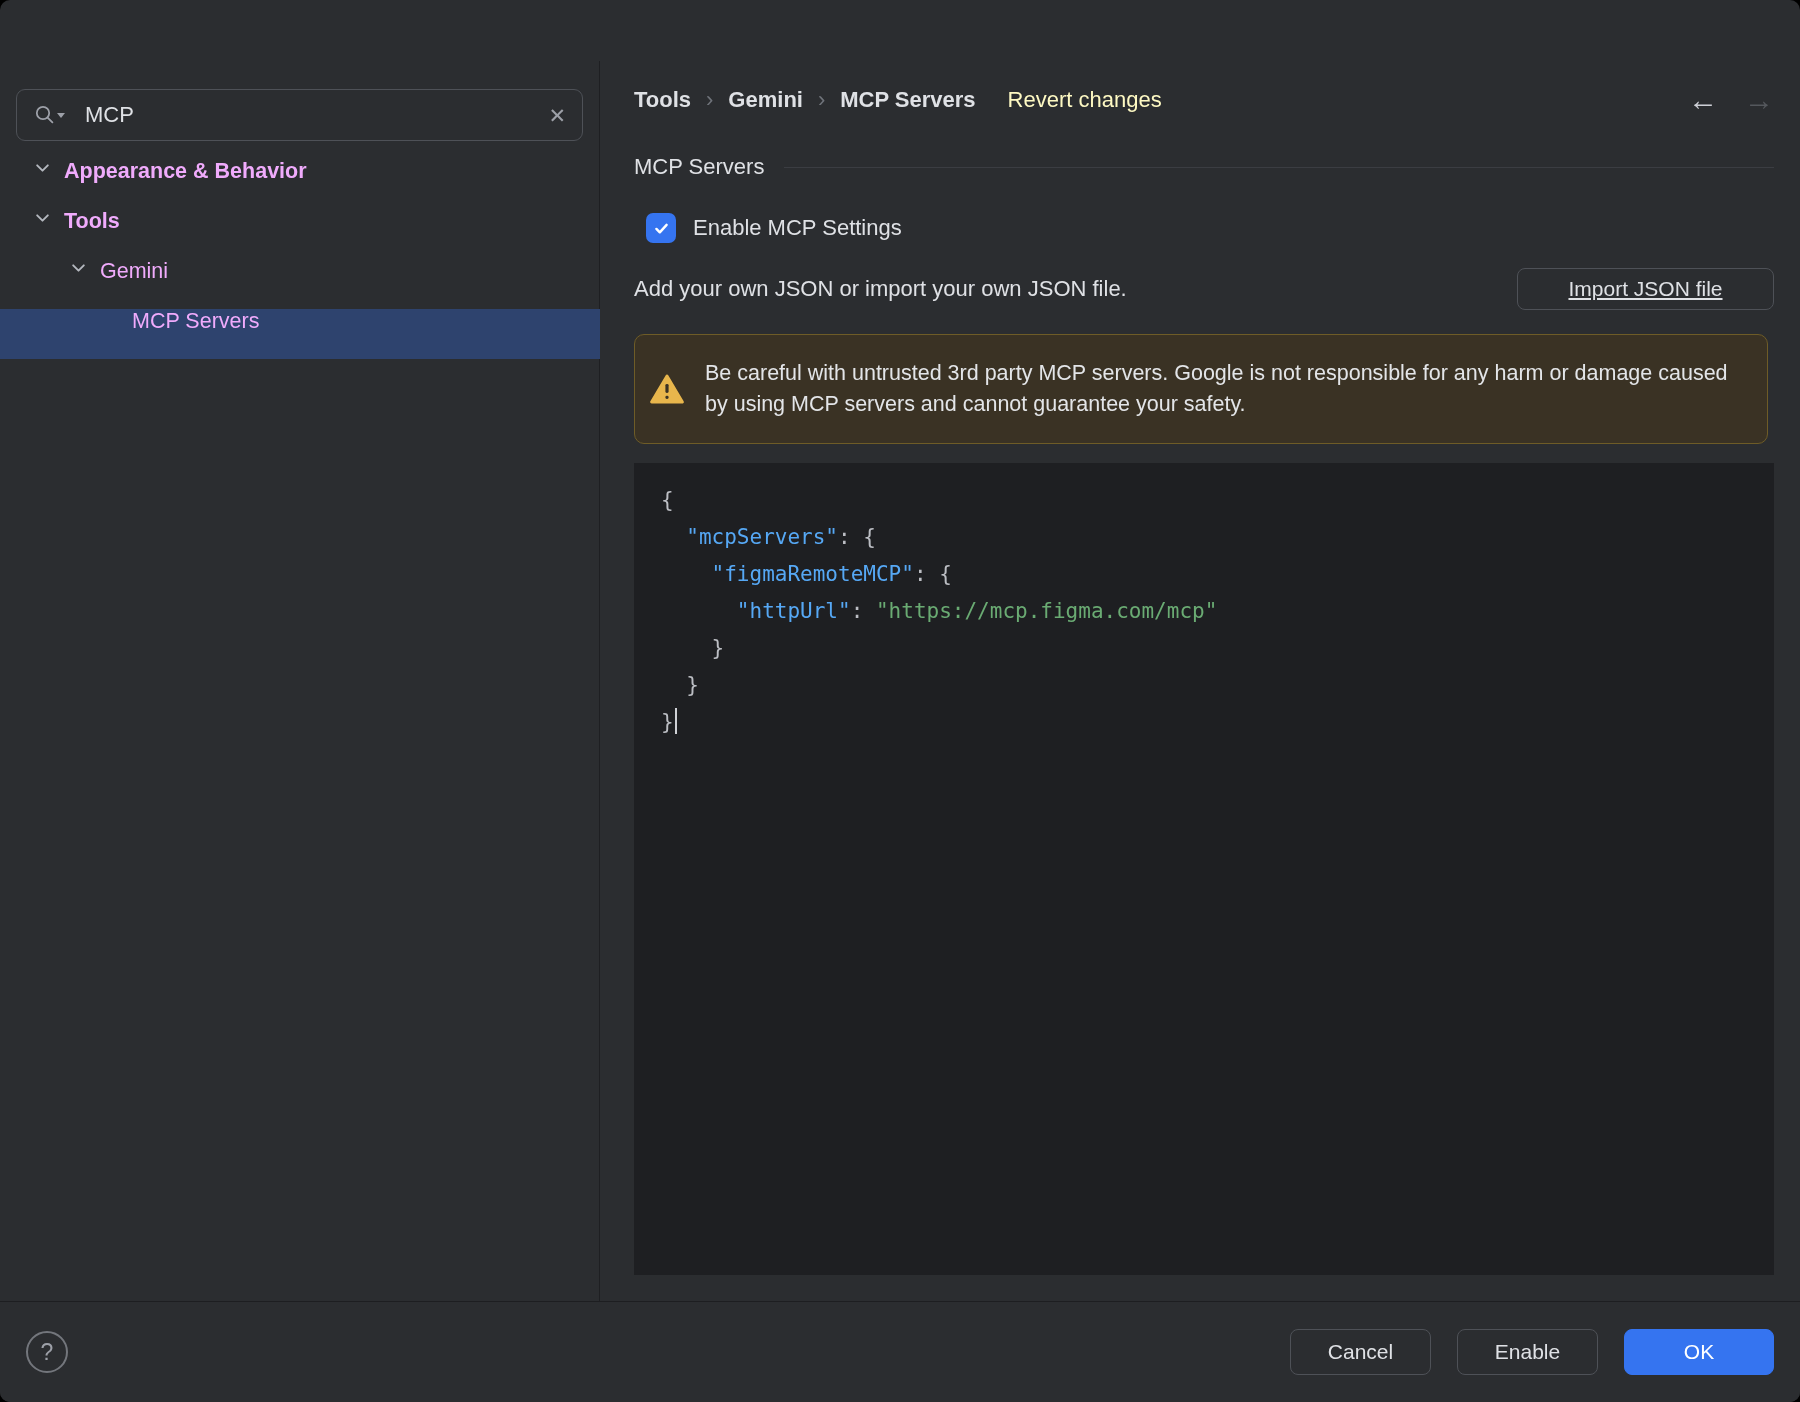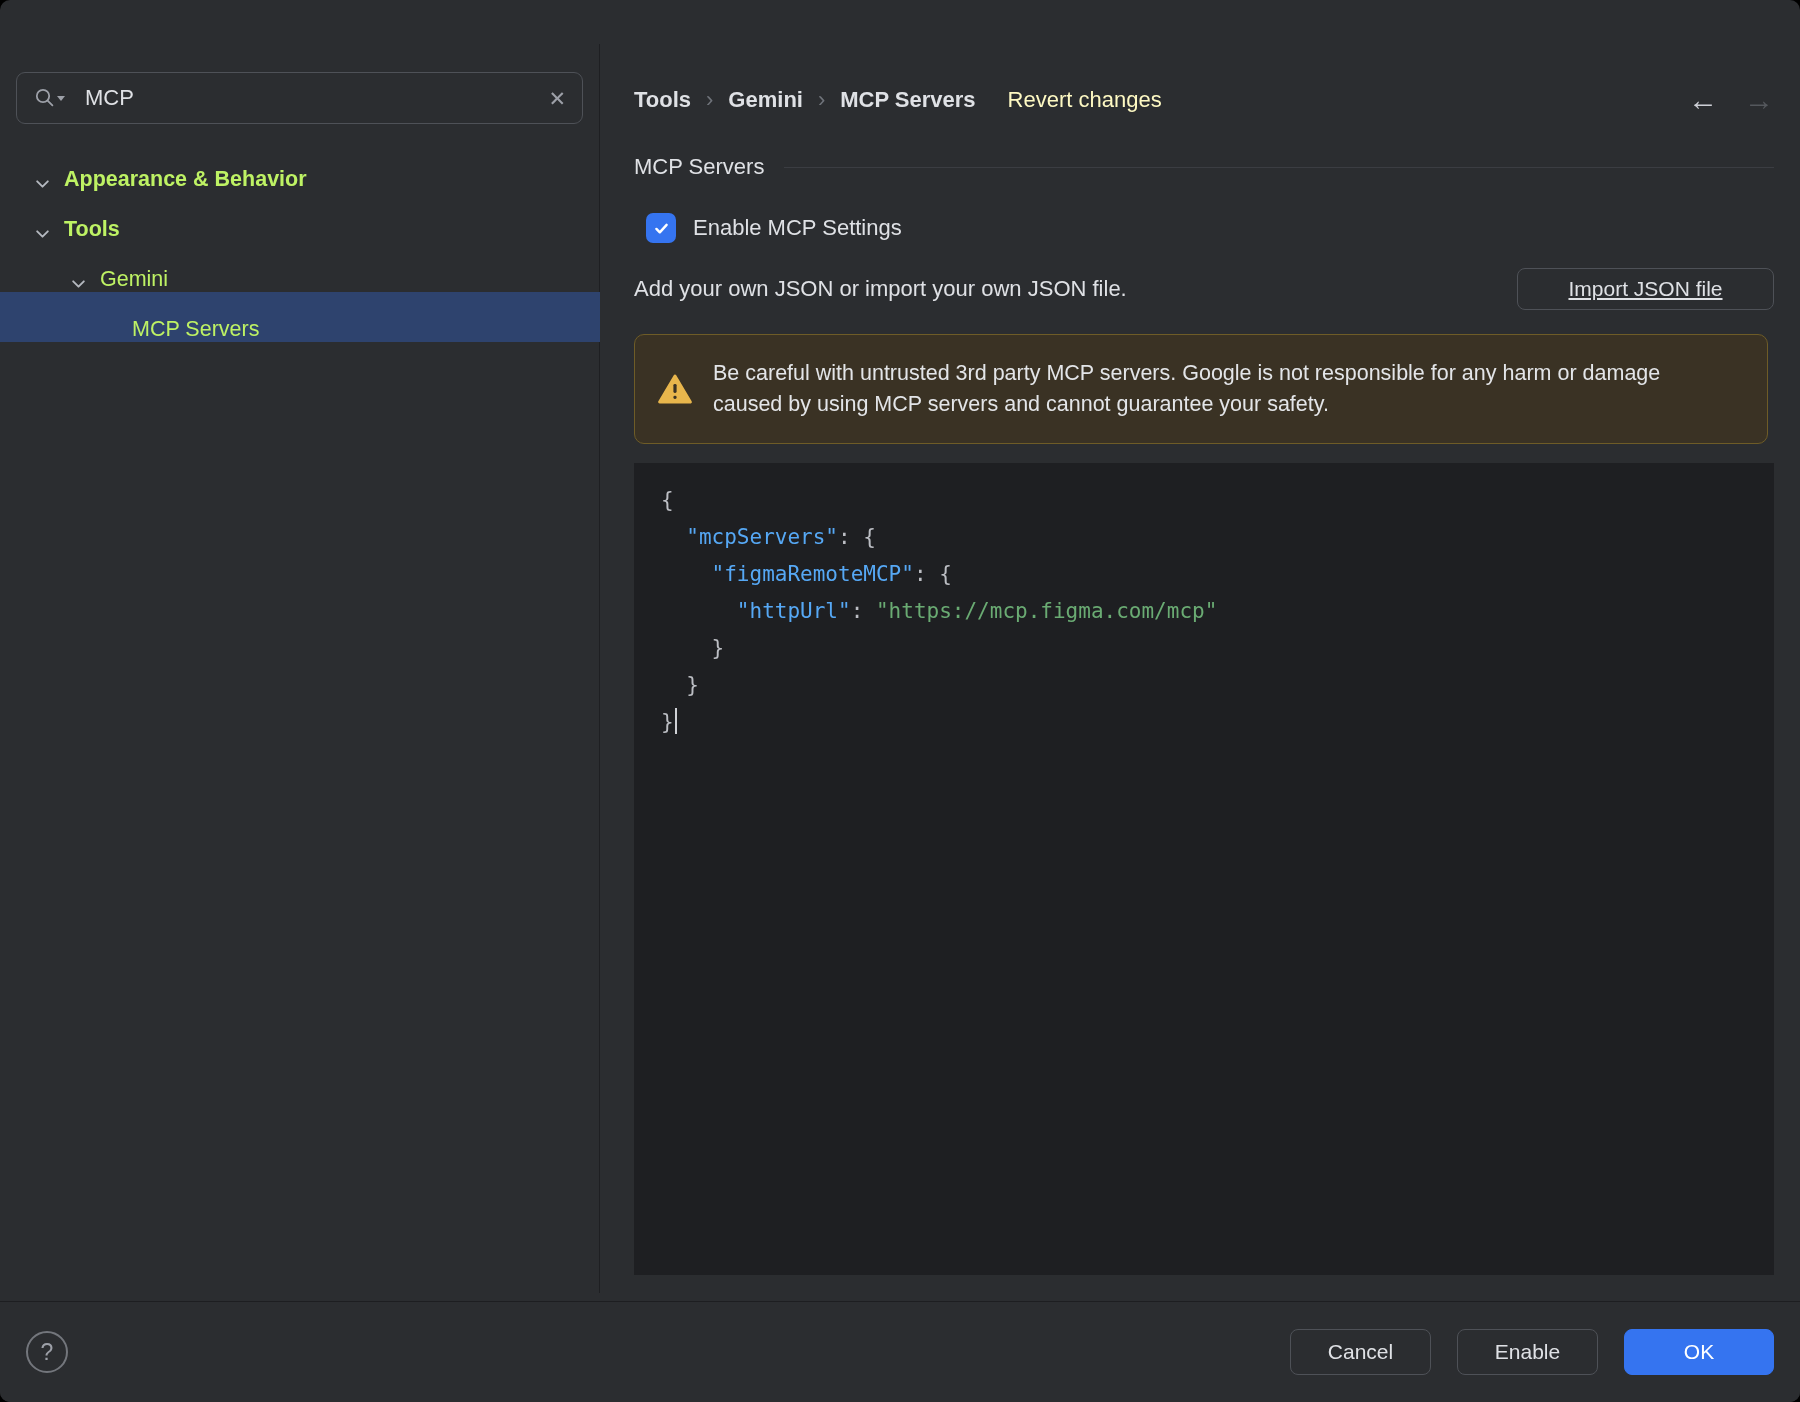--- a/index.html
+++ b/index.html
@@ -12,29 +12,29 @@
   
   .titlebar{position:absolute;left:0;top:0;width:1800px;height:52px;}
   .traffic{position:absolute;left:20px;top:14px;display:flex;gap:22px;}
   .tl{width:19px;height:19px;border-radius:50%;display:inline-block;}
   .tl.red{background:#ff5f57;}
   .tl.gray{background:#4f5256;}
   .tl.green{background:#28c840;}
   .win-title{position:absolute;left:0;top:0;width:100%;height:52px;line-height:52px;
     text-align:center;font-size:23px;font-weight:700;color:#e9eaec;}
   
-  .sidebar{position:absolute;left:0;top:44px;width:600px;height:1249px;border-right:1px solid #1e1f22;}
+  .sidebar{position:absolute;left:0;top:61px;width:600px;height:1249px;border-right:1px solid #1e1f22;}
   .searchbox{position:absolute;left:16px;top:28px;width:567px;height:52px;
     border:1px solid #4e5157;border-radius:9px;display:flex;align-items:center;padding:0 16px;background:#2b2d30;}
   .search-icon{flex:0 0 auto;margin-right:14px;display:flex;align-items:center;}
   .search-input{flex:1 1 auto;background:transparent;border:none;outline:none;
     color:#dfe1e5;font-size:22px;font-family:"Liberation Sans",sans-serif;min-width:0;}
   .clear-btn{flex:0 0 auto;color:#9da0a8;font-size:21px;line-height:1;cursor:default;}
   .tree{position:absolute;left:0;top:98px;width:600px;}
-  .tree-row{height:50px;display:flex;align-items:flex-end;font-size:21.5px;color:#bef264;}
+  .tree-row{height:50px;display:flex;align-items:flex-start;font-size:21.5px;color:#f0abfc;}
   .tree-row .chev{flex:0 0 auto;margin-right:13px;display:flex;}
   .tree-row.bold{font-weight:700;}
   .tree-row.selected{background:#2e436e;}
   .pad-l0{padding-left:34px;}
   .pad-l1-noch{padding-left:101px;}
   .pad-l1{padding-left:70px;}
   .pad-l2-noch{padding-left:132px;}
   
   .content{position:absolute;left:601px;top:52px;width:1199px;height:1249px;}
   .breadcrumb-row{position:absolute;left:33px;top:26px;right:26px;height:44px;display:flex;align-items:center;}
@@ -51,21 +51,21 @@
   .enable-row{position:absolute;left:45px;top:161px;display:flex;align-items:center;gap:17px;}
   .checkbox{width:30px;height:30px;border-radius:7px;background:#3574f0;display:flex;align-items:center;justify-content:center;}
   .enable-label{font-size:22px;color:#dfe1e5;}
   .import-row{position:absolute;left:33px;top:210px;right:26px;height:54px;display:flex;align-items:center;}
   .import-hint{font-size:22px;color:#dfe1e5;}
   .btn{font-family:"Liberation Sans",sans-serif;font-size:21px;color:#dfe1e5;background:#2b2d30;
     border:1px solid #4e5157;border-radius:8px;height:50px;padding:0 26px;cursor:default;}
   .import-btn{margin-left:auto;min-width:257px;height:42px;text-decoration:underline;}
   .warning-banner{position:absolute;left:33px;top:282px;width:1134px;min-height:110px;
     background:#3a3224;border:1px solid #6e5c27;border-radius:10px;
-    display:flex;align-items:center;padding:18px 38px 18px 22px;gap:20px;}
+    display:flex;align-items:center;padding:18px 38px 18px 14px;gap:20px;}
   .warning-text{font-size:21.5px;line-height:1.43;color:#e3e5e8;}
   
   .editor{position:absolute;left:33px;top:411px;width:1140px;height:812px;background:#1e1f22;
     padding:19px 20px 0 27px;}
   .code-line{white-space:pre;font-family:"DejaVu Sans Mono",monospace;font-size:21px;line-height:37px;}
   .tok-p{color:#bcbec4;}
   .tok-k{color:#56a8f5;}
   .tok-s{color:#6aab73;}
   .caret{display:inline-block;width:2px;height:26px;background:#cfd1d6;vertical-align:-5px;margin-left:1px;}
   

